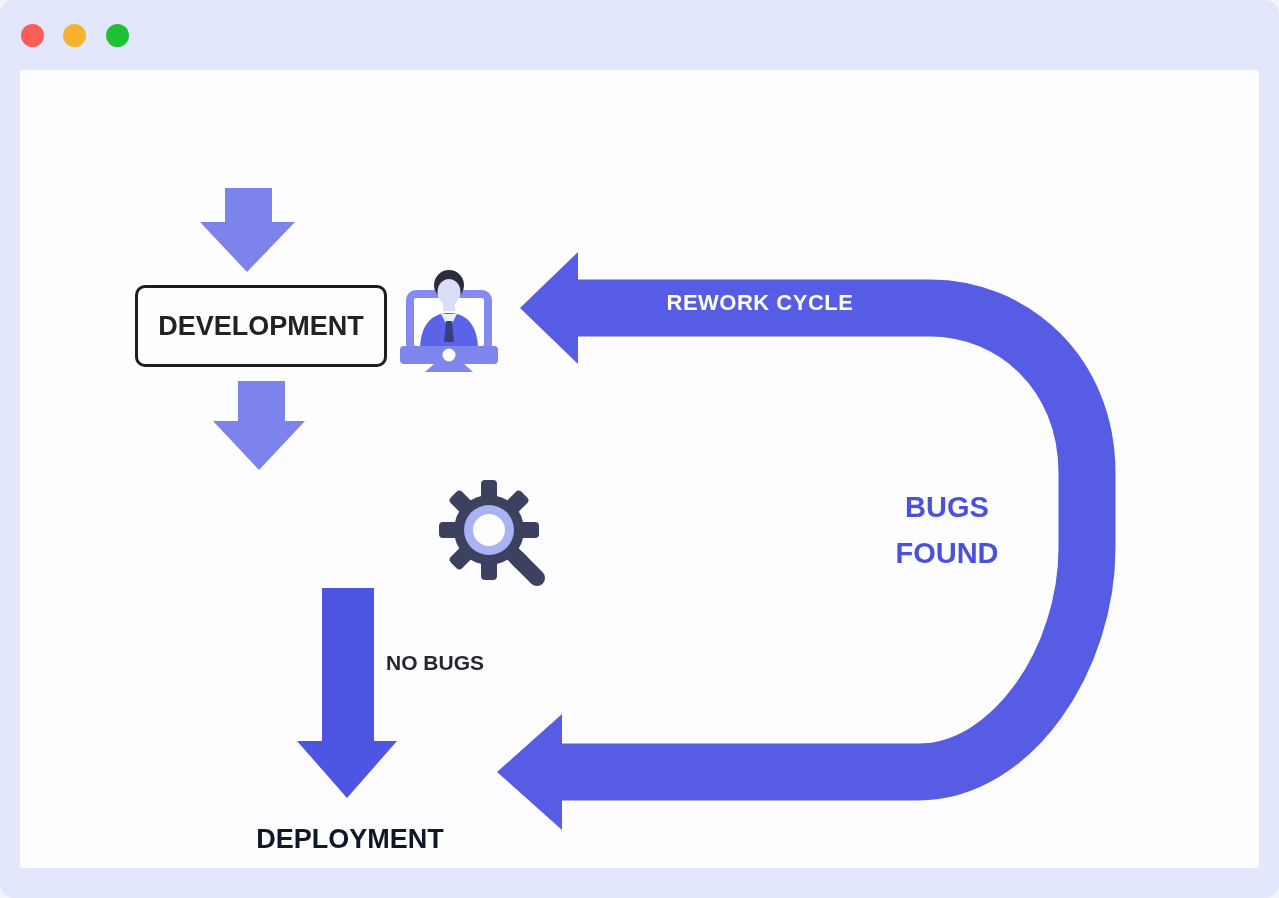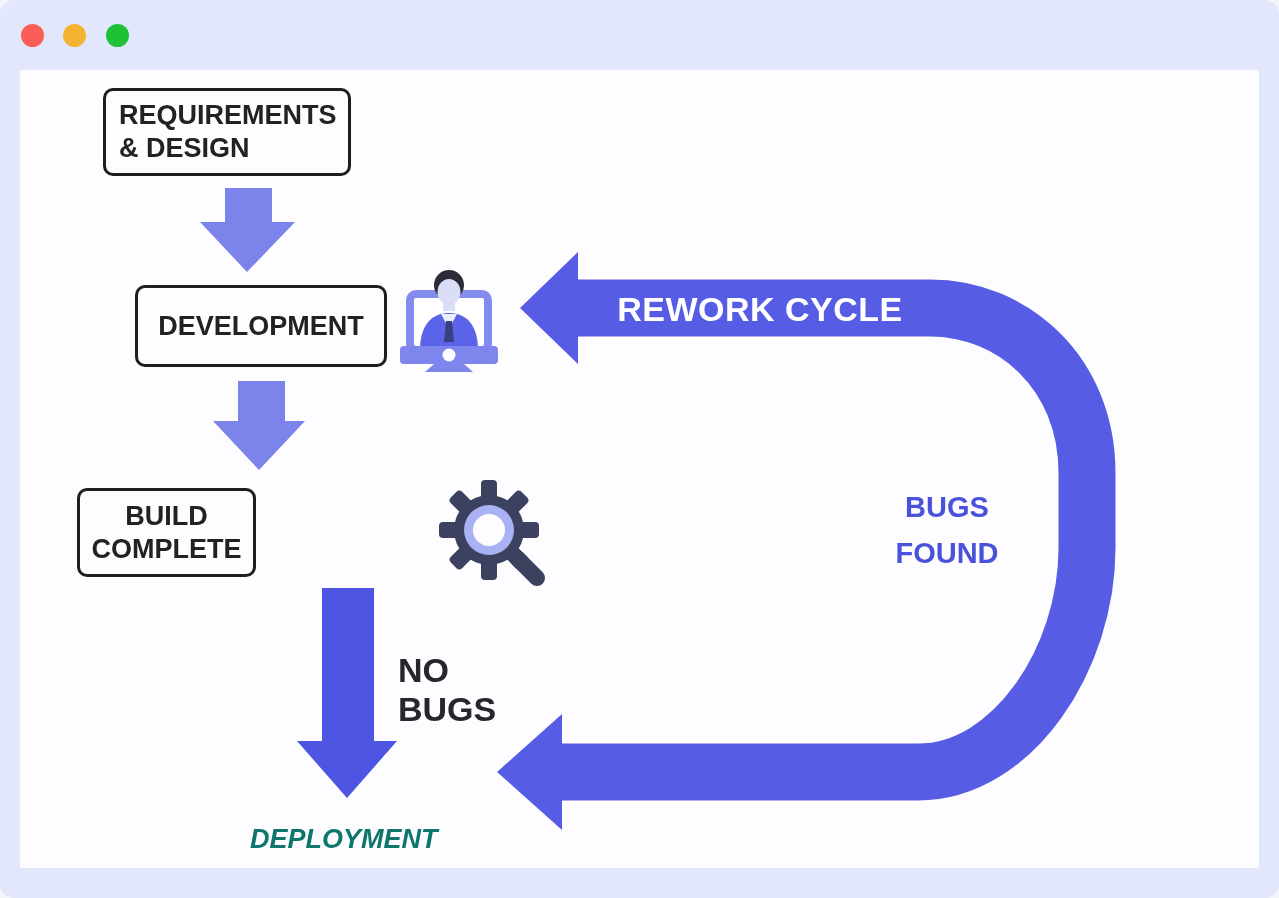--- a/index.html
+++ b/index.html
@@ -25,39 +25,38 @@
     line-height:1.22;display:flex;align-items:center;
   }
   .node.center{justify-content:center;text-align:center;}
   .node.leftalign{padding-left:13px;padding-right:8px;text-align:left;}
   .req-box{left:103px;top:88px;width:248px;height:88px;}
   .dev-box{left:135px;top:285px;width:252px;height:82px;justify-content:center;text-align:right;}
   .build-box{left:77px;top:488px;width:179px;height:89px;}
   .qa-box{left:268px;top:487px;width:162px;height:90px;padding-left:10px;padding-right:10px;}
   .arrow-svg{position:absolute;display:block;}
   .lbl{position:absolute;font-weight:700;}
-  .rework-lbl{left:610px;top:290px;width:300px;text-align:center;font-size:34px;color:#ffffff;letter-spacing:.5px;}
+  .rework-lbl{left:610px;top:290px;width:300px;text-align:center;font-size:22px;color:#ffffff;letter-spacing:.5px;}
   .bugs-lbl{left:852px;top:484px;width:190px;text-align:center;font-size:29px;line-height:46px;color:#4a51da;}
-  .nobugs-lbl{left:398px;top:651px;width:140px;font-size:34px;color:#26262e;}
-  .deploy-lbl{left:250px;top:824px;width:200px;font-size:27px;color:#0f766e;font-style:italic;}
+  .nobugs-lbl{left:386px;top:651px;width:140px;font-size:21px;color:#26262e;}
+  .deploy-lbl{left:250px;top:824px;width:200px;text-align:center;font-size:27px;color:#0f172a;}
 </style>
 </head>
 <body>
 
 <div class="stage">
 
   <div class="titlebar">
     <div class="light red"></div>
     <div class="light yellow"></div>
     <div class="light green"></div>
   </div>
 
   <div class="canvas"></div>
 
-  <div class="node leftalign req-box">REQUIREMENTS &amp; DESIGN</div>
 
   <svg class="arrow-svg" style="left:200px;top:188px;" width="95" height="84">
     <polygon points="25,0 72,0 72,34 95,34 47,84 0,34 25,34" fill="#7c83ea"></polygon>
   </svg>
 
   <div class="node dev-box">DEVELOPMENT</div>
 
   <svg class="arrow-svg" style="left:398px;top:268px;" width="102" height="104" viewBox="0 0 102 104">
     <rect x="12" y="26" width="78" height="56" rx="6" fill="#ffffff" stroke="#848bee" stroke-width="8"></rect>
     <path d="M22 80 C23 54 36 45 51 45 C66 45 79 54 80 80 Z" fill="#5b63e8"></path>
@@ -68,21 +67,20 @@
     <rect x="45" y="34" width="12" height="9" fill="#d9ddf6"></rect>
     <rect x="2" y="78" width="98" height="18" rx="4" fill="#7e85ed"></rect>
     <circle cx="51" cy="87" r="6.5" fill="#fdfdff"></circle>
     <polygon points="36,96 66,96 75,104 27,104" fill="#7e85ed"></polygon>
   </svg>
 
   <svg class="arrow-svg" style="left:213px;top:381px;" width="92" height="89">
     <polygon points="25,0 72,0 72,40 92,40 46,89 0,40 25,40" fill="#7c83ea"></polygon>
   </svg>
 
-  <div class="node center build-box">BUILD COMPLETE</div>
 
   <svg class="arrow-svg" style="left:437px;top:478px;" width="112" height="112" viewBox="0 0 112 112">
     <g fill="#3d4160">
       <rect x="44" y="2" width="16" height="22" rx="4"></rect>
       <rect x="44" y="2" width="16" height="22" rx="4" transform="rotate(45 52 52)"></rect>
       <rect x="44" y="2" width="16" height="22" rx="4" transform="rotate(90 52 52)"></rect>
       <rect x="44" y="2" width="16" height="22" rx="4" transform="rotate(135 52 52)"></rect>
       <rect x="44" y="2" width="16" height="22" rx="4" transform="rotate(180 52 52)"></rect>
       <rect x="44" y="2" width="16" height="22" rx="4" transform="rotate(225 52 52)"></rect>
       <rect x="44" y="2" width="16" height="22" rx="4" transform="rotate(270 52 52)"></rect>

